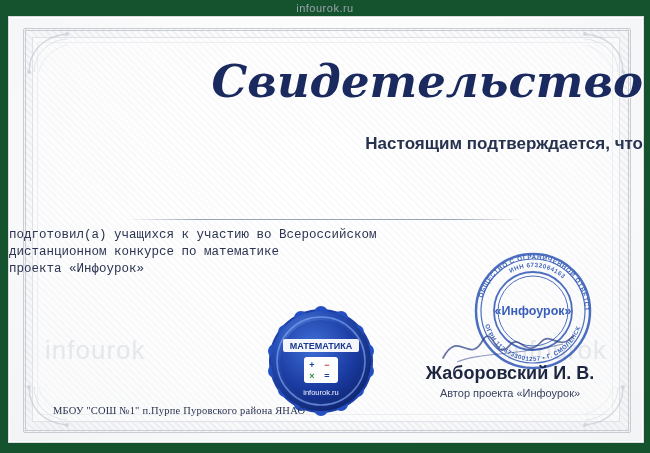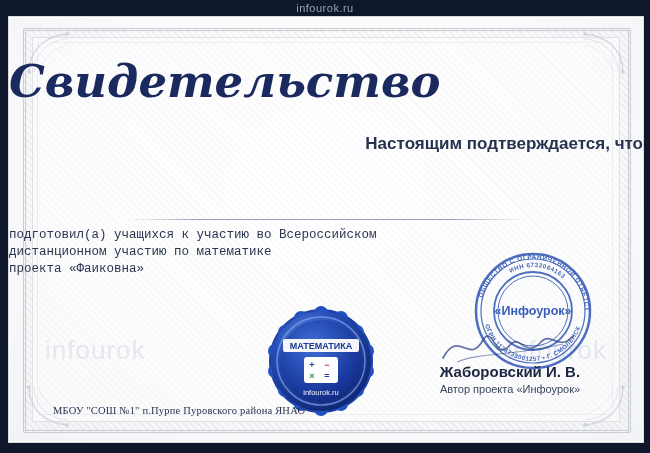--- a/index.html
+++ b/index.html
@@ -5,21 +5,21 @@
   html, body {
     margin: 0;
     padding: 0;
     background: #ffffff;
   }
   #page {
     position: relative;
     width: 650px;
     height: 453px;
     overflow: hidden;
-    background: #0f172a;
+    background: #14532d;
     font-family: "Liberation Sans", sans-serif;
   }
 
   
   .top-watermark {
     position: absolute;
     top: 2px;
     left: 0;
     width: 650px;
     text-align: center;
@@ -102,21 +102,21 @@
     position: absolute;
     left: 0; top: 0;
     width: 634px; height: 425px;
   }
 
   .title {
     position: absolute;
     top: 38px;
     left: 0;
     width: 634px;
-    text-align: left;
+    text-align: right;
     font-family: "DejaVu Serif", serif;
     font-style: italic;
     font-weight: bold;
     font-size: 45px;
     color: #1b2a5e;
     letter-spacing: 0px;
     text-shadow: 0 1px 0 #ffffff;
   }
 
   .subtitle {
@@ -195,21 +195,21 @@
   .sig-scribble {
     position: absolute;
     right: 66px;
     top: 305px;
     width: 140px;
     height: 48px;
     opacity: 0.85;
   }
   .sig-name {
     font-family: "Liberation Sans", sans-serif;
-    font-size: 15px;
+    font-size: 18px;
     font-weight: bold;
     color: #1d2640;
   }
   .sig-role {
     margin-top: 3px;
     font-family: "Liberation Sans", sans-serif;
     font-size: 11px;
     color: #3a4460;
   }
   .sig-date {
@@ -289,22 +289,22 @@
     <div class="content">
 
       <div class="title">Свидетельство</div>
 
       <div class="subtitle">Настоящим подтверждается, что</div>
 
       <div class="recipient-rule"></div>
 
       <div class="desc">
         <div>подготовил(а) учащихся к участию во Всероссийском</div>
-        <div>дистанционном участию по математике</div>
-        <div>проекта «Фаиковна»</div>
+        <div>дистанционном конкурсе по математике</div>
+        <div>проекта «Инфоурок»</div>
       </div>
 
       <div class="emblem">
         <svg width="112" height="112" viewBox="0 0 112 112">
           <defs>
             <radialGradient id="medalG" cx="38%" cy="30%" r="75%">
               <stop offset="0%" stop-color="#5f8ae0"></stop>
               <stop offset="45%" stop-color="#274fb8"></stop>
               <stop offset="100%" stop-color="#0e2470"></stop>
             </radialGradient>

